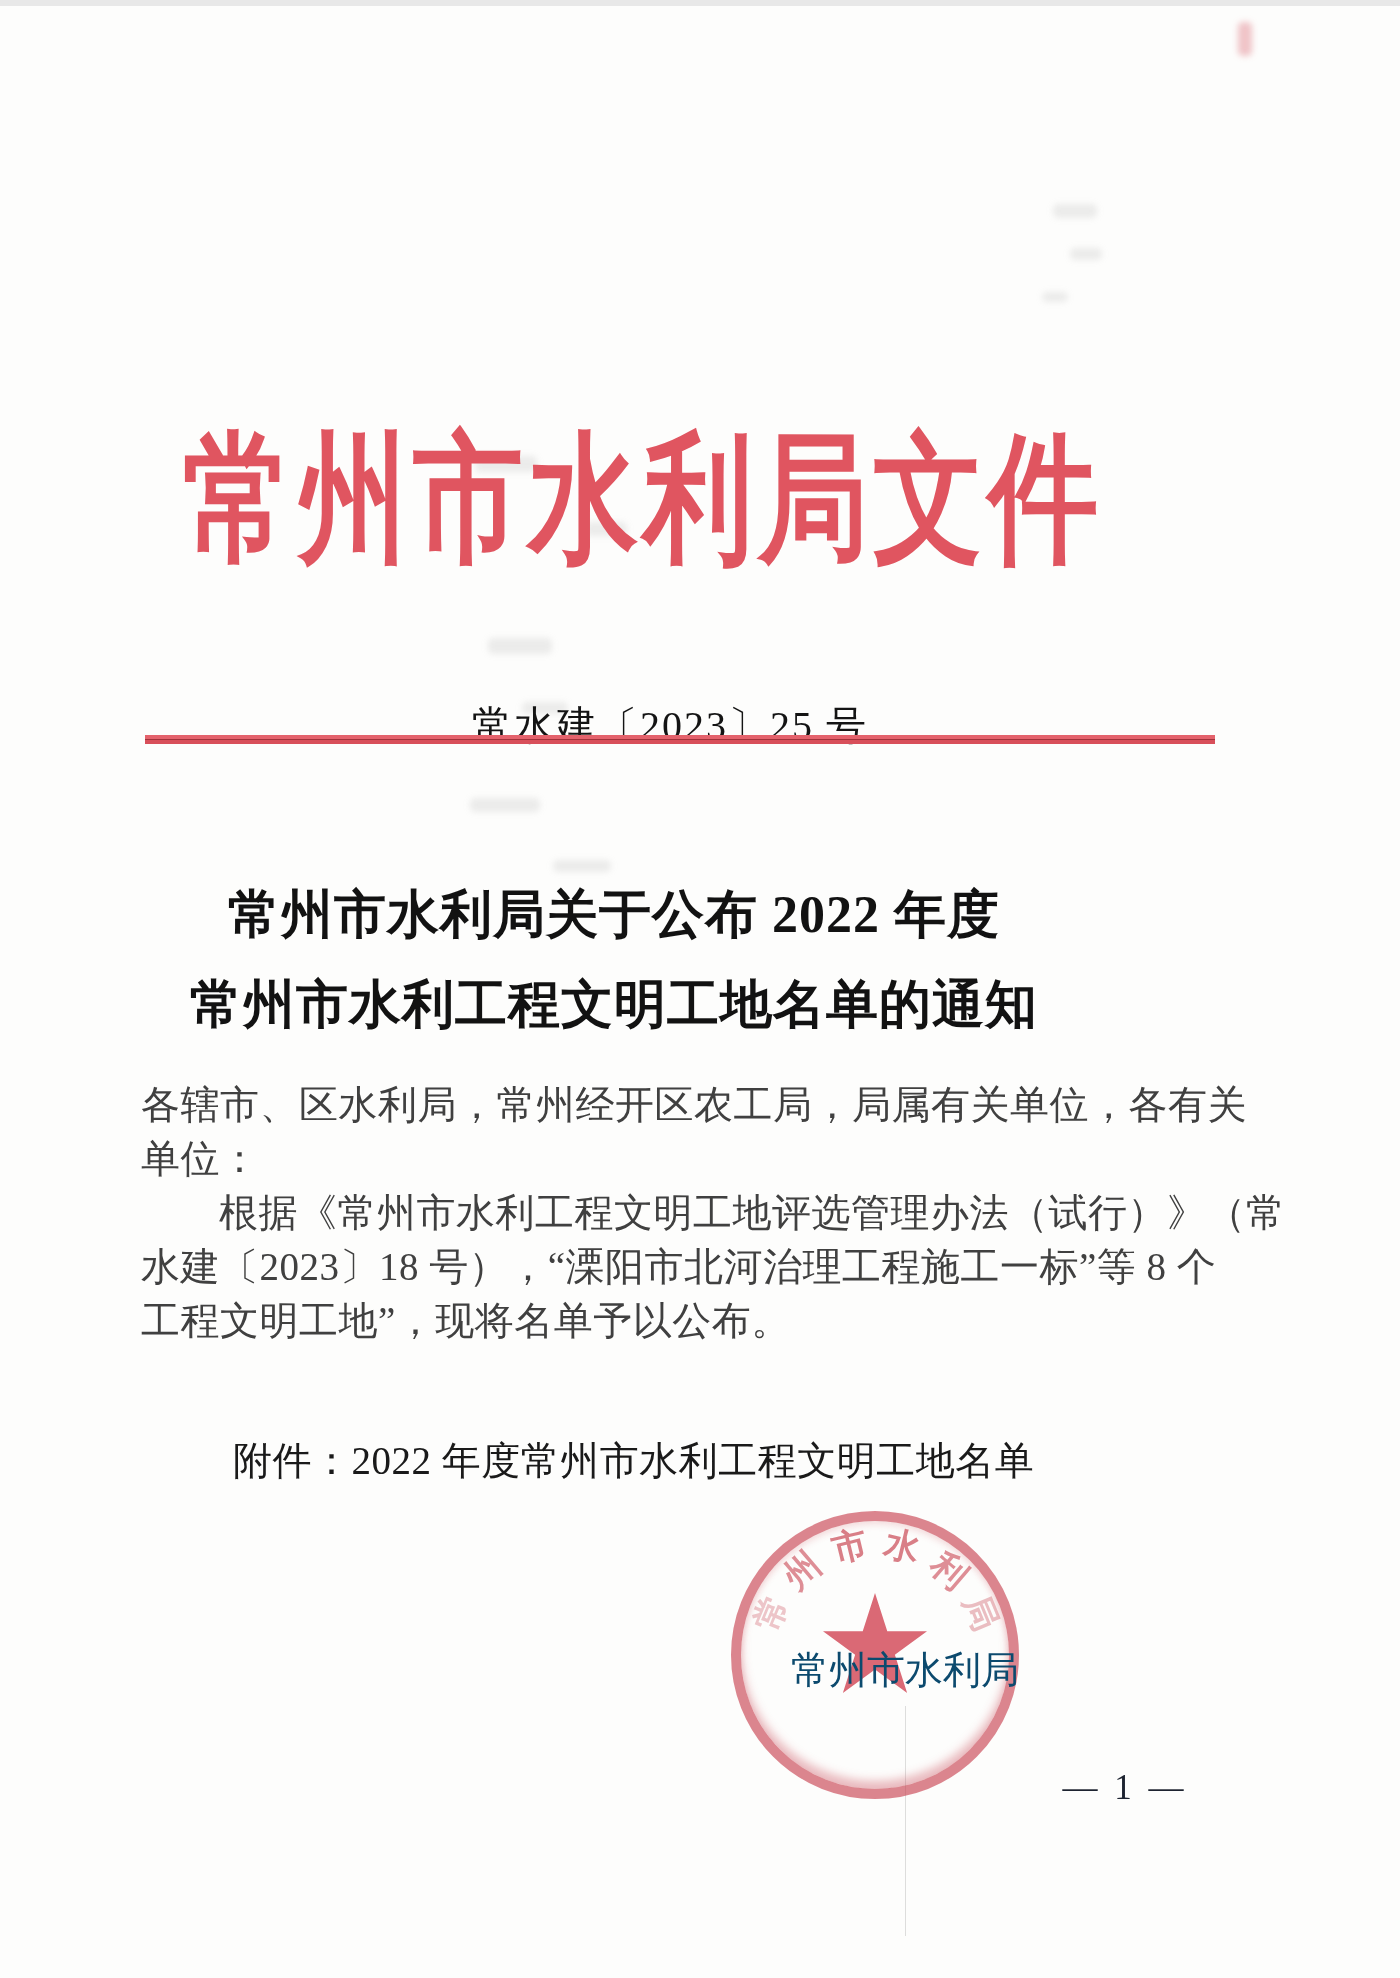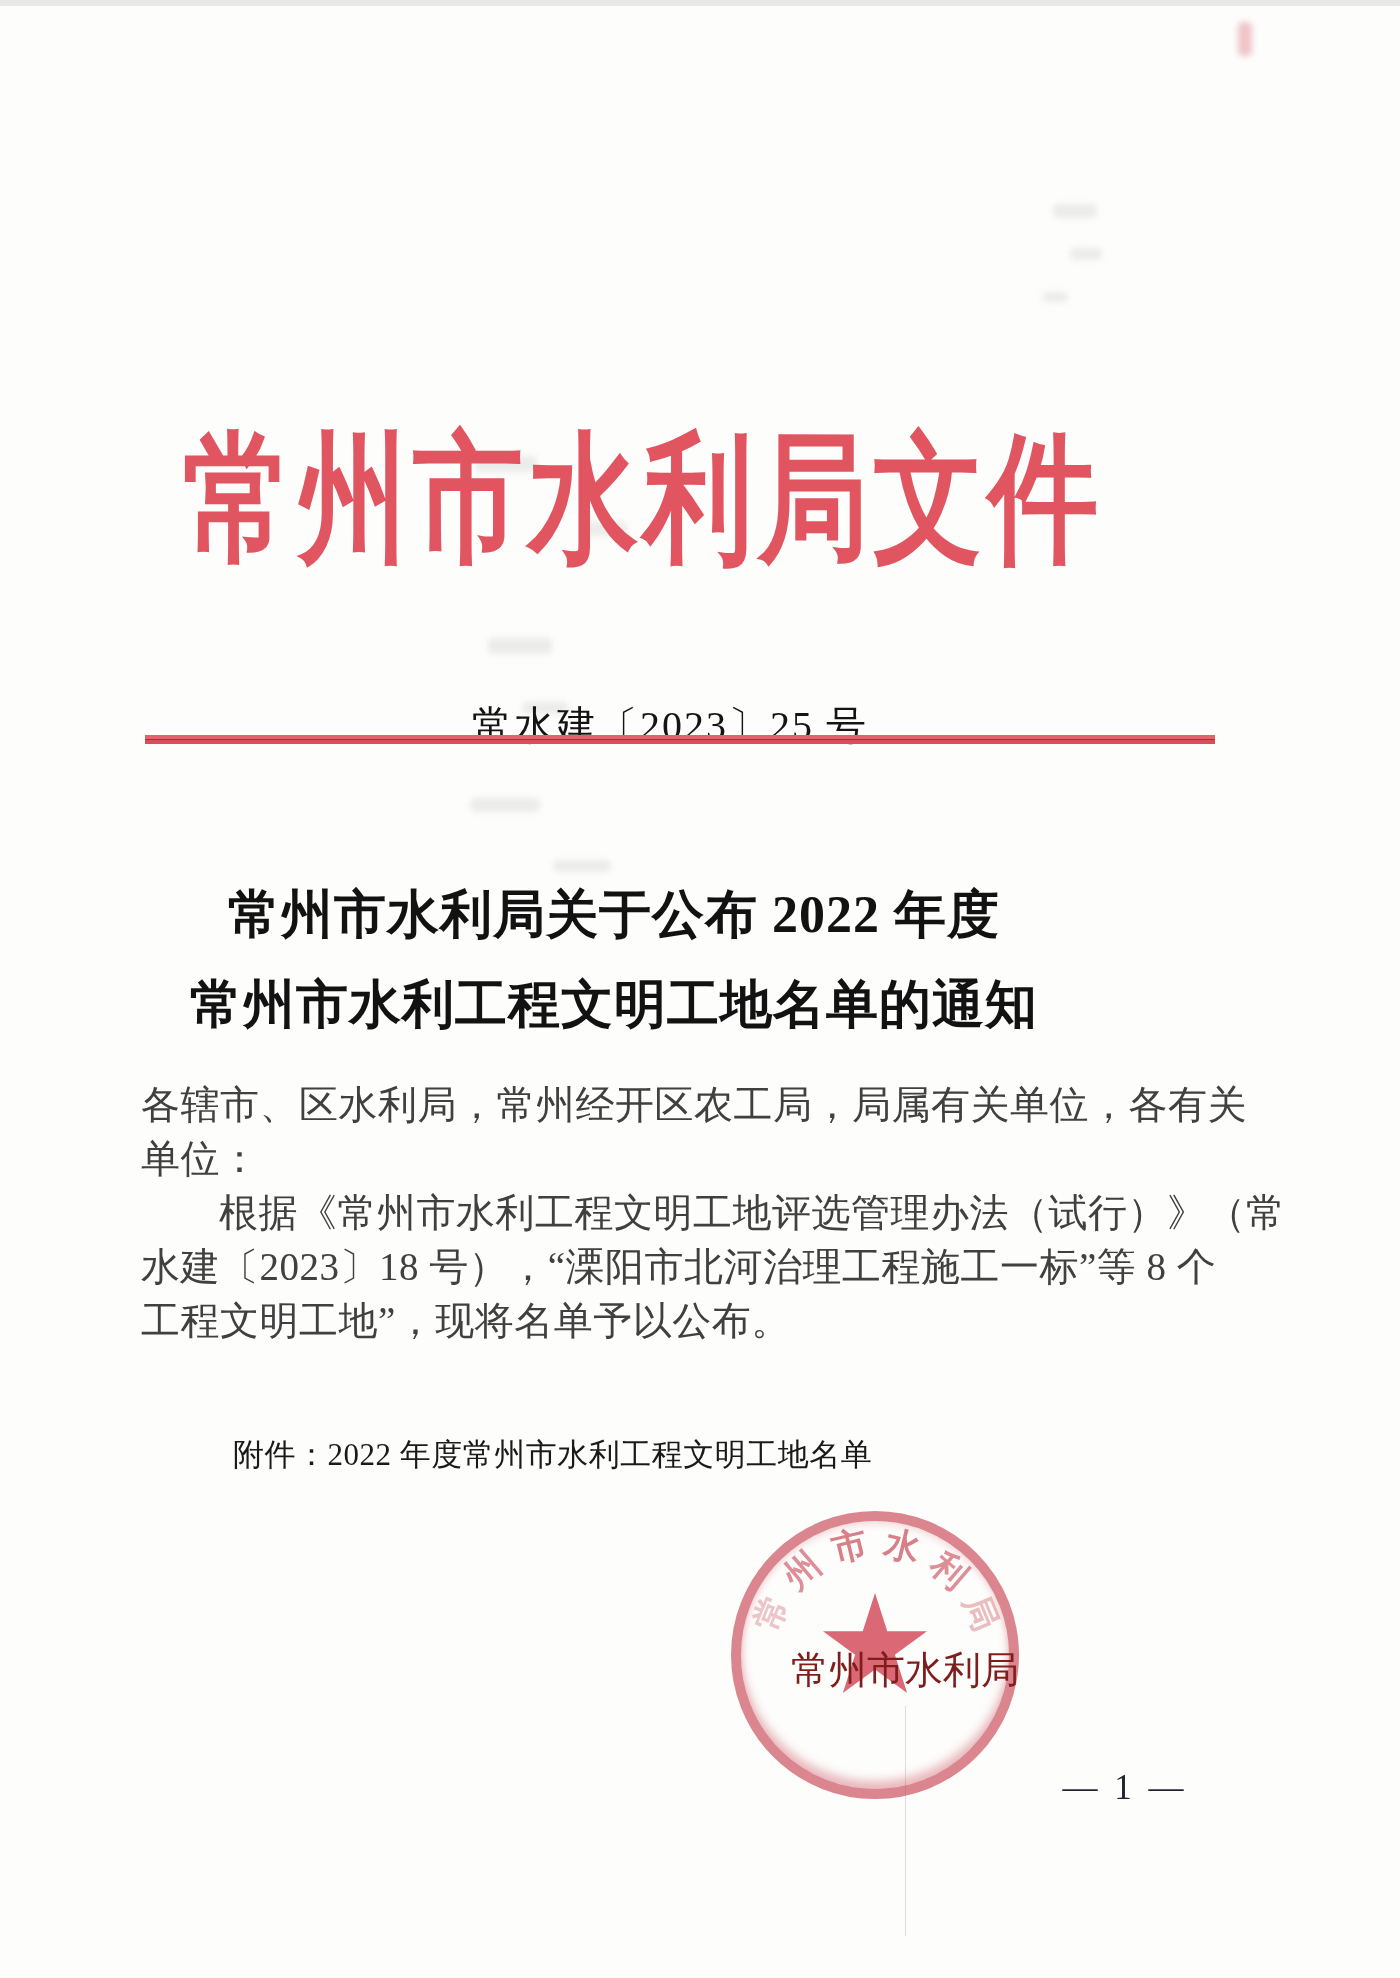--- a/index.html
+++ b/index.html
@@ -42,27 +42,27 @@
   
   .body-block{
     position:absolute;top:1072px;left:141px;width:1070px;
     font-size:39px;line-height:54px;letter-spacing:0.5px;
     color:#404040;
     white-space:nowrap;
   }
   .indent{padding-left:78px;}
   .attachment-line{
     position:absolute;top:1428px;left:233px;
-    font-size:31px;letter-spacing:0.5px;color:#1a1a1a;white-space:nowrap;
+    font-size:39px;letter-spacing:0.5px;color:#1a1a1a;white-space:nowrap;
   }
   
   .signature{
     position:absolute;top:1638px;left:745px;width:320px;
     text-align:center;font-size:38px;line-height:53px;
-    color:#7f1d1d;white-space:nowrap;
+    color:#0c4a6e;white-space:nowrap;
   }
   
   .seal{position:absolute;top:1505px;left:731px;width:288px;height:288px;filter:blur(0.6px);}
   .seal-ring{
     position:absolute;inset:0;border-radius:50%;
     border:10px solid rgba(199,60,74,0.62);
     box-shadow:inset 0 -8px 10px rgba(199,60,74,0.35), inset 0 4px 6px rgba(199,60,74,0.15);
   }
   .seal-star{
     position:absolute;left:92px;top:82px;width:104px;height:100px;

